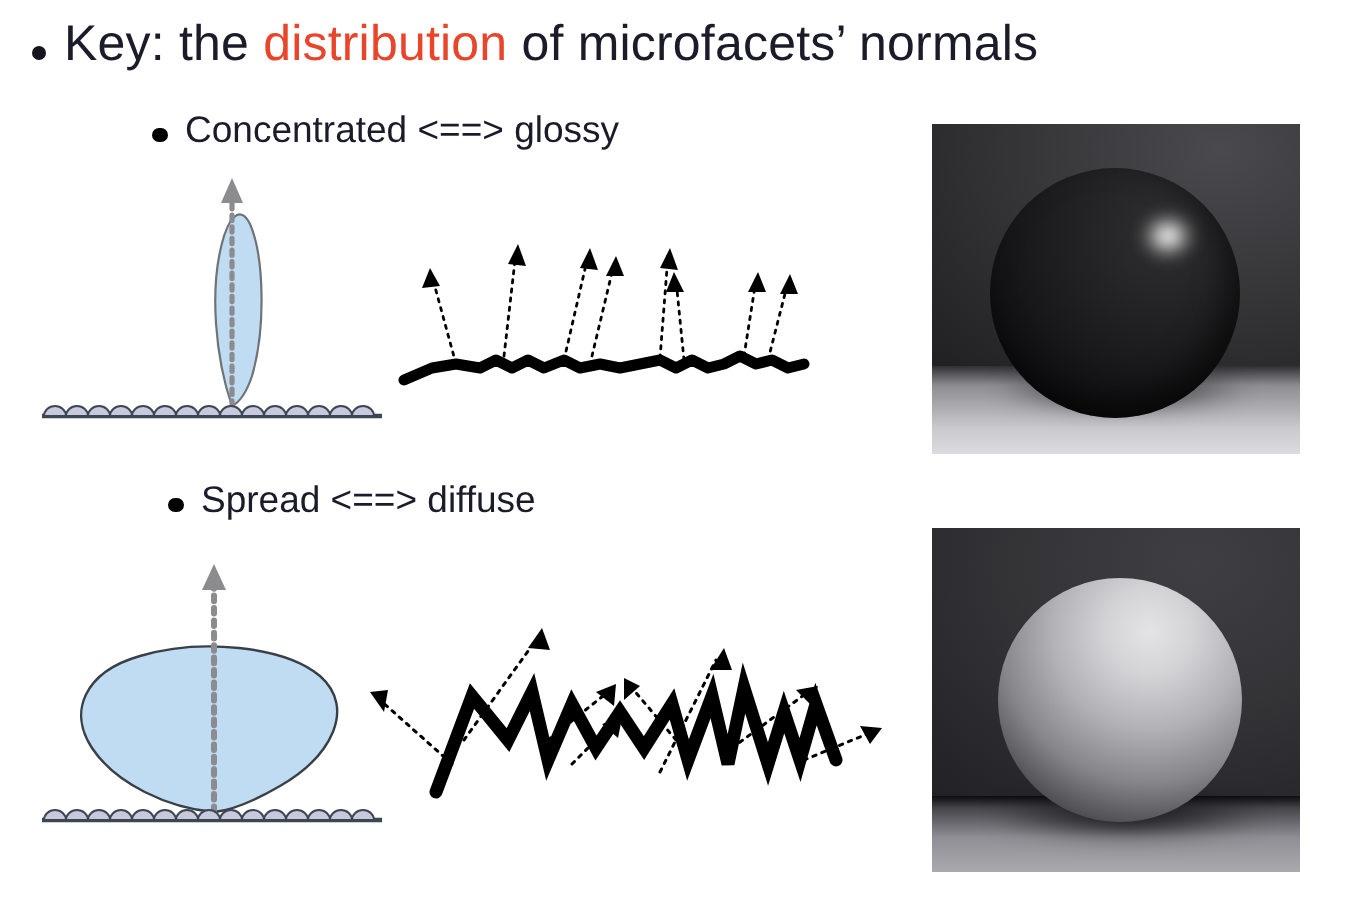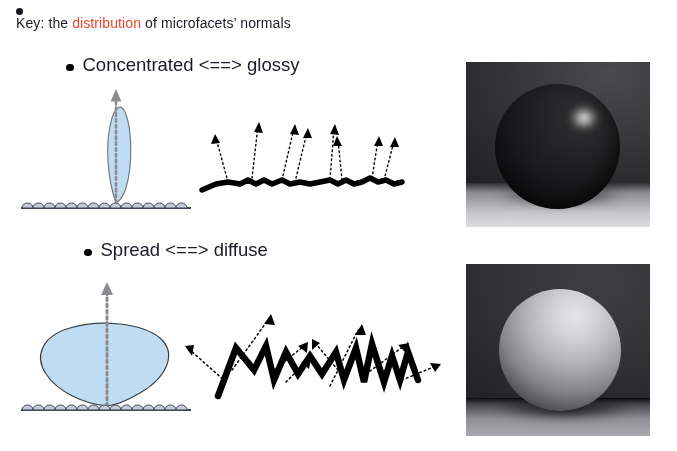--- a/index.html
+++ b/index.html
@@ -23,28 +23,28 @@
     display: flex;
     align-items: baseline;
     white-space: nowrap;
   }
   .dot {
     display: inline-block;
     border-radius: 50%;
     background: #15151f;
     flex: none;
   }
-  .title-row { left: 16px; top: 8px; font-size: 14px; flex-direction: column; }
+  .title-row { left: 16px; top: 8px; font-size: 25px; }
   .title-row .dot { width: 7px; height: 7px; margin-right: 9px; }
   .title-row .txt { letter-spacing: .1px; }
   .kw-red { color: #e8452b; }
 
   .sub-row { font-size: 18.5px; }
   .sub-row .dot { width: 7.5px; height: 7.5px; margin-right: 9px; background:#000; }
-  #row-glossy  { left: 66px; top: 54px; }
+  #row-glossy  { left: 76px; top: 54px; }
   #row-diffuse { left: 84px; top: 239px; }
 
   
   .diagram { position: absolute; }
   #lobe-narrow  { left: 8px;   top: 84px;  width: 195px; height: 150px; }
   #lobe-wide    { left: 8px;   top: 278px; width: 195px; height: 152px; }
   #facets-fine  { left: 190px; top: 104px; width: 230px; height: 100px; }
   #facets-rough { left: 170px; top: 308px; width: 275px; height: 112px; }
 
   .diagram svg { display: block; width: 100%; height: 100%; overflow: visible; }

